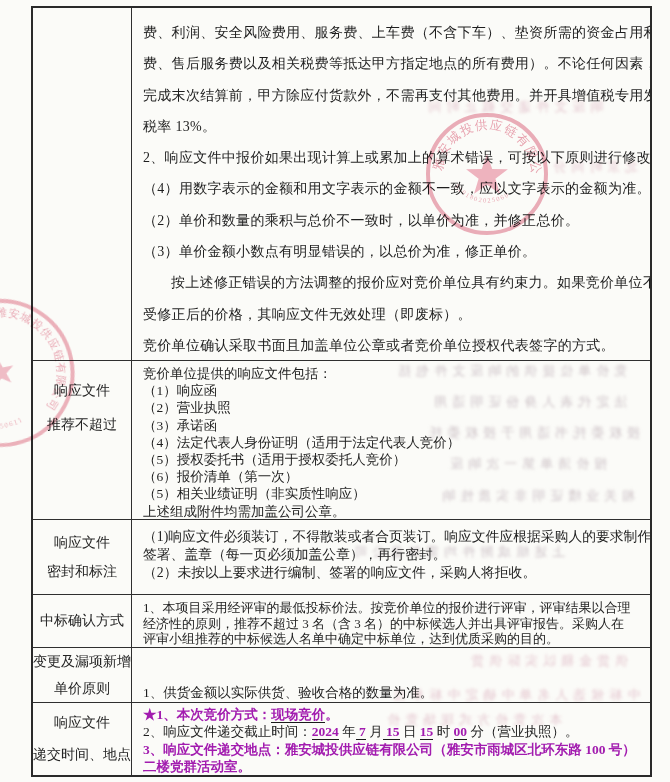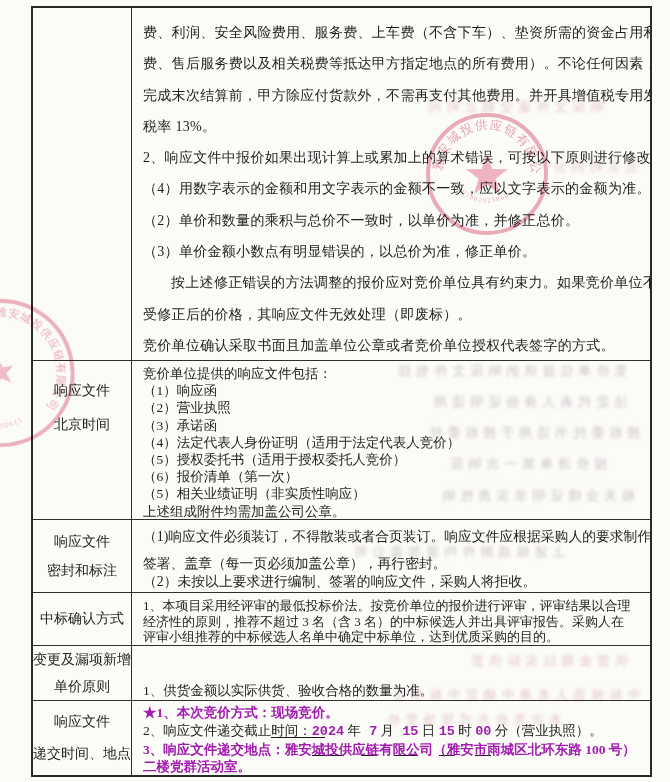--- a/index.html
+++ b/index.html
@@ -5,29 +5,29 @@
   html,body{margin:0;padding:0;}
   body{width:670px;height:782px;font-family:"Liberation Serif","DejaVu Serif",serif;}
   .screen{position:relative;width:670px;height:782px;background:#fbfbf8;overflow:hidden;color:#1e1e1e;}
   .doc-table{position:absolute;left:31px;top:6px;width:621px;height:771px;border:2px solid #2a2a2a;box-sizing:border-box;display:flex;flex-direction:column;background:transparent;}
   .row{display:flex;box-sizing:border-box;}
   .row + .row{border-top:1.5px solid #2f2f2f;}
   .lc{width:99px;box-sizing:border-box;border-right:1.5px solid #2f2f2f;display:flex;flex-direction:column;align-items:center;justify-content:center;text-align:center;font-size:14px;color:#242424;}
   .cc{flex:1;box-sizing:border-box;padding:0 8px 0 11px;overflow:hidden;}
   .ln{white-space:nowrap;}
   .indent{padding-left:28px;}
-  .u{border-bottom:1.2px solid #1a1a1a;padding-bottom:16px;font-family:Liberation Mono, monospace;}
+  .u{border-bottom:1.2px solid #1a1a1a;padding-bottom:0;}
   .b{font-weight:700;color:#a21caf;}
   
   .r0 .cc{padding-top:9px;font-size:14px;line-height:31.3px;letter-spacing:.3px;}
   .r1 .lc{justify-content:flex-start;padding-top:13px;line-height:34px;}
   .r1 .cc{padding-top:4px;font-size:13.5px;line-height:17.2px;}
   .r2 .lc{line-height:29px;}
   .r2 .cc{padding-top:8px;font-size:13.8px;line-height:18px;}
-  .r2 .cc .ln:nth-child(2){margin-top:9px;}
+  .r2 .cc .ln:nth-child(2){}
   .r3 .cc{padding-top:5px;font-size:13px;line-height:15.8px;}
   .r4 .lc{line-height:27px;}
   .r4 .cc{display:flex;align-items:flex-end;font-size:13.5px;}
   .r5 .lc{line-height:32px;}
   .r5 .cc{padding-top:3px;font-size:13.5px;line-height:17.2px;}
   
   .stamp{position:absolute;mix-blend-mode:multiply;opacity:.8;filter:blur(.6px);pointer-events:none;}
   .stamp-left{transform:rotate(-12deg);}
   
   .bleed{position:absolute;font-size:13px;letter-spacing:5px;color:rgba(196,118,142,.40);filter:blur(1.6px);transform:scaleX(-1);white-space:nowrap;overflow:hidden;height:17px;pointer-events:none;}
@@ -65,21 +65,21 @@
         <div class="ln">（3）单价金额小数点有明显错误的，以总价为准，修正单价。</div>
         <div class="ln indent">按上述修正错误的方法调整的报价应对竞价单位具有约束力。如果竞价单位不接</div>
         <div class="ln">受修正后的价格，其响应文件无效处理（即废标）。</div>
         <div class="ln">竞价单位确认采取书面且加盖单位公章或者竞价单位授权代表签字的方式。</div>
       </div>
     </div>
 
     <div class="row r1" style="height:159px;">
       <div class="lc">
         <div>响应文件</div>
-        <div>北京时间</div>
+        <div>推荐不超过</div>
       </div>
       <div class="cc">
         <div class="ln">竞价单位提供的响应文件包括：</div>
         <div class="ln">（1）响应函</div>
         <div class="ln">（2）营业执照</div>
         <div class="ln">（3）承诺函</div>
         <div class="ln">（4）法定代表人身份证明（适用于法定代表人竞价）</div>
         <div class="ln">（5）授权委托书（适用于授权委托人竞价）</div>
         <div class="ln">（6）报价清单（第一次）</div>
         <div class="ln">（5）相关业绩证明（非实质性响应）</div>

